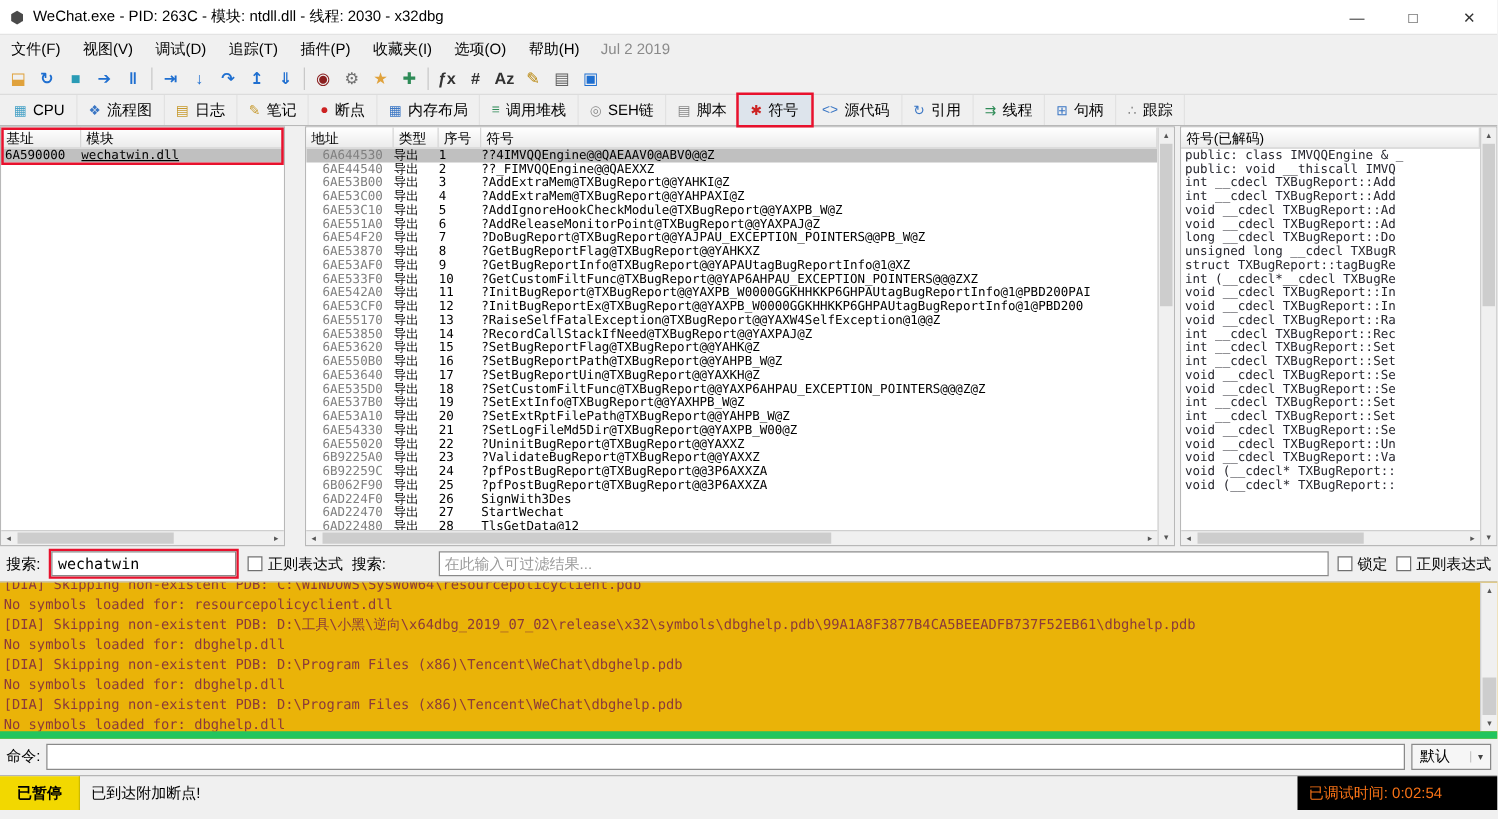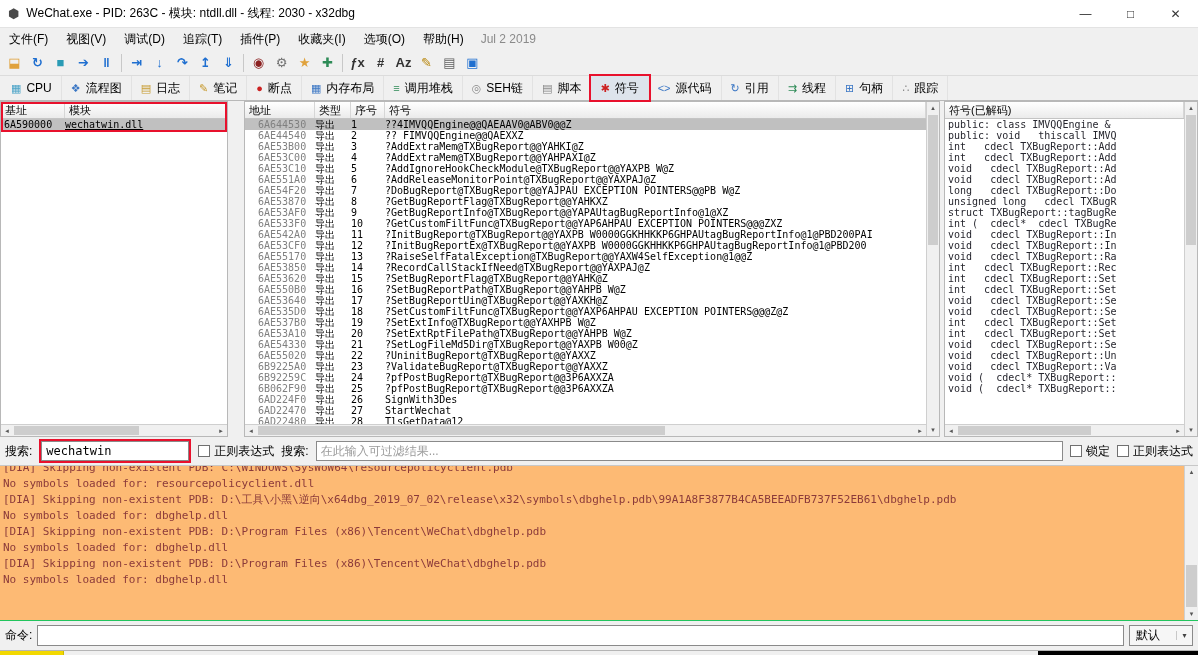--- a/index.html
+++ b/index.html
@@ -62,27 +62,27 @@
   .vscroll .sb-track{flex:1;}
   .vscroll .sb-thumb{left:1px;right:1px;top:1px;height:42%;width:auto;bottom:auto;}
 
   .annotation-box{position:absolute;top:0;left:0;right:0;height:30px;border:2px solid var(--annotation);pointer-events:none;z-index:3;}
 
   
   .filter-bar{height:28px;display:flex;align-items:center;gap:7px;padding:0 5px;background:#f0f0f0;}
   .flabel{white-space:nowrap;}
   .annotation-wrap{border:2px solid var(--annotation);display:inline-flex;background:#fff;}
   .annotation-wrap input{width:148px;height:20px;border:1px solid #8a8a8a;padding:0 4px;font-size:12px;font-family:"DejaVu Sans Mono",monospace;outline:none;}
-  .filter-input{flex:1;height:20px;border:1px solid #8a8a8a;padding:0 4px;font-size:12px;outline:none;}
+  .filter-input{flex:1;height:20px;border:1px solid #8a8a8a;padding:0 4px;font-size:12px;outline:none;margin-left:35px;}
   .filter-input::placeholder{color:#9a9a9a;}
   .chk{display:flex;align-items:center;gap:4px;white-space:nowrap;}
   .chk .box{width:12px;height:12px;background:#fff;border:1px solid #707070;}
 
   
-  .log-panel{height:156px;background:#fdba74;border-top:1px solid #c8c8c8;border-bottom:1px solid #22c55e;position:relative;overflow:hidden;}
+  .log-panel{height:126px;background:#eab308;border-top:1px solid #c8c8c8;border-bottom:6px solid #22c55e;position:relative;overflow:hidden;}
   .log-lines{margin-top:-6px;padding-left:3px;font-family:"DejaVu Sans Mono",monospace;font-size:11px;color:var(--log-text);}
   .log-line{height:16px;line-height:16px;white-space:nowrap;overflow:hidden;}
   .log-vscroll{position:absolute;top:0;right:0;bottom:0;width:14px;background:#f0f0f0;border-left:1px solid #cfcfcf;display:flex;flex-direction:column;}
   .log-vscroll .sb-btn{height:12px;width:100%;}
   .log-vscroll .sb-track{flex:1;position:relative;}
   .log-vscroll .sb-thumb{left:1px;right:1px;bottom:1px;top:auto;height:32%;width:auto;}
 
   
   .command-bar{height:29px;display:flex;align-items:center;gap:5px;padding:0 5px;background:#f0f0f0;justify-content:flex-end;}
   .command-input{flex:1;height:21px;border:1px solid #8a8a8a;background:#fff;outline:none;padding:0 4px;font-family:"DejaVu Sans Mono",monospace;}

